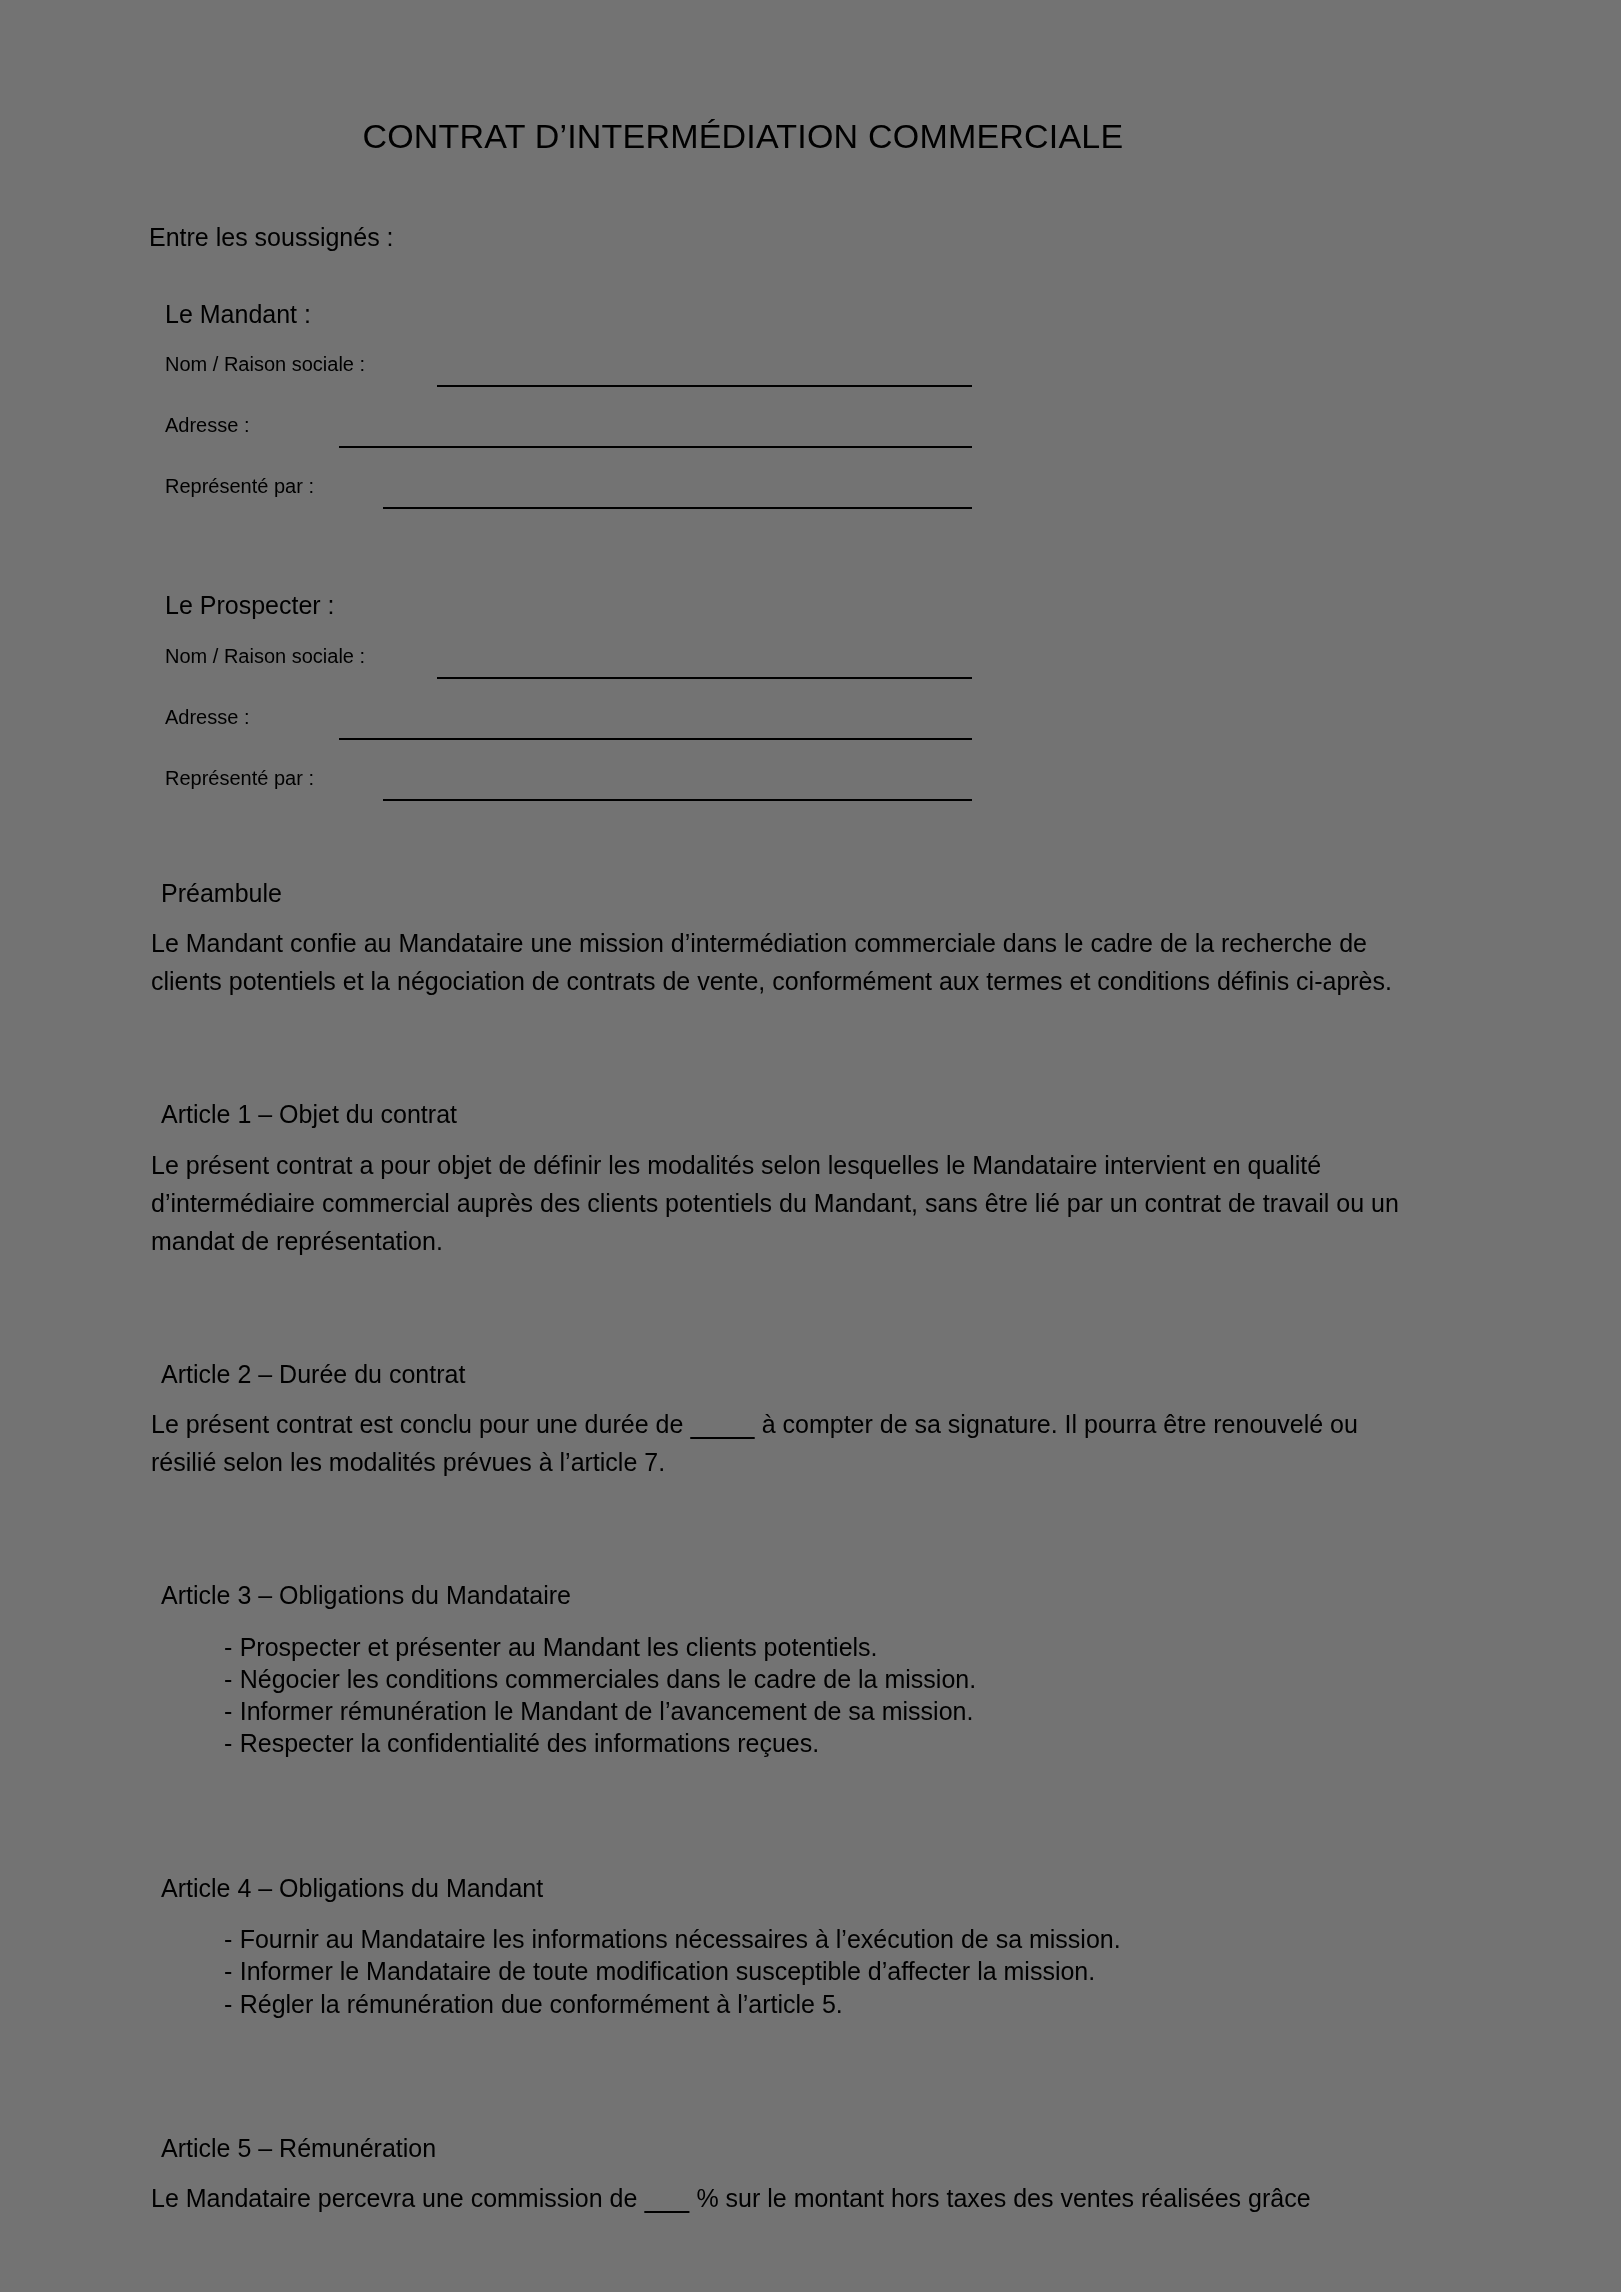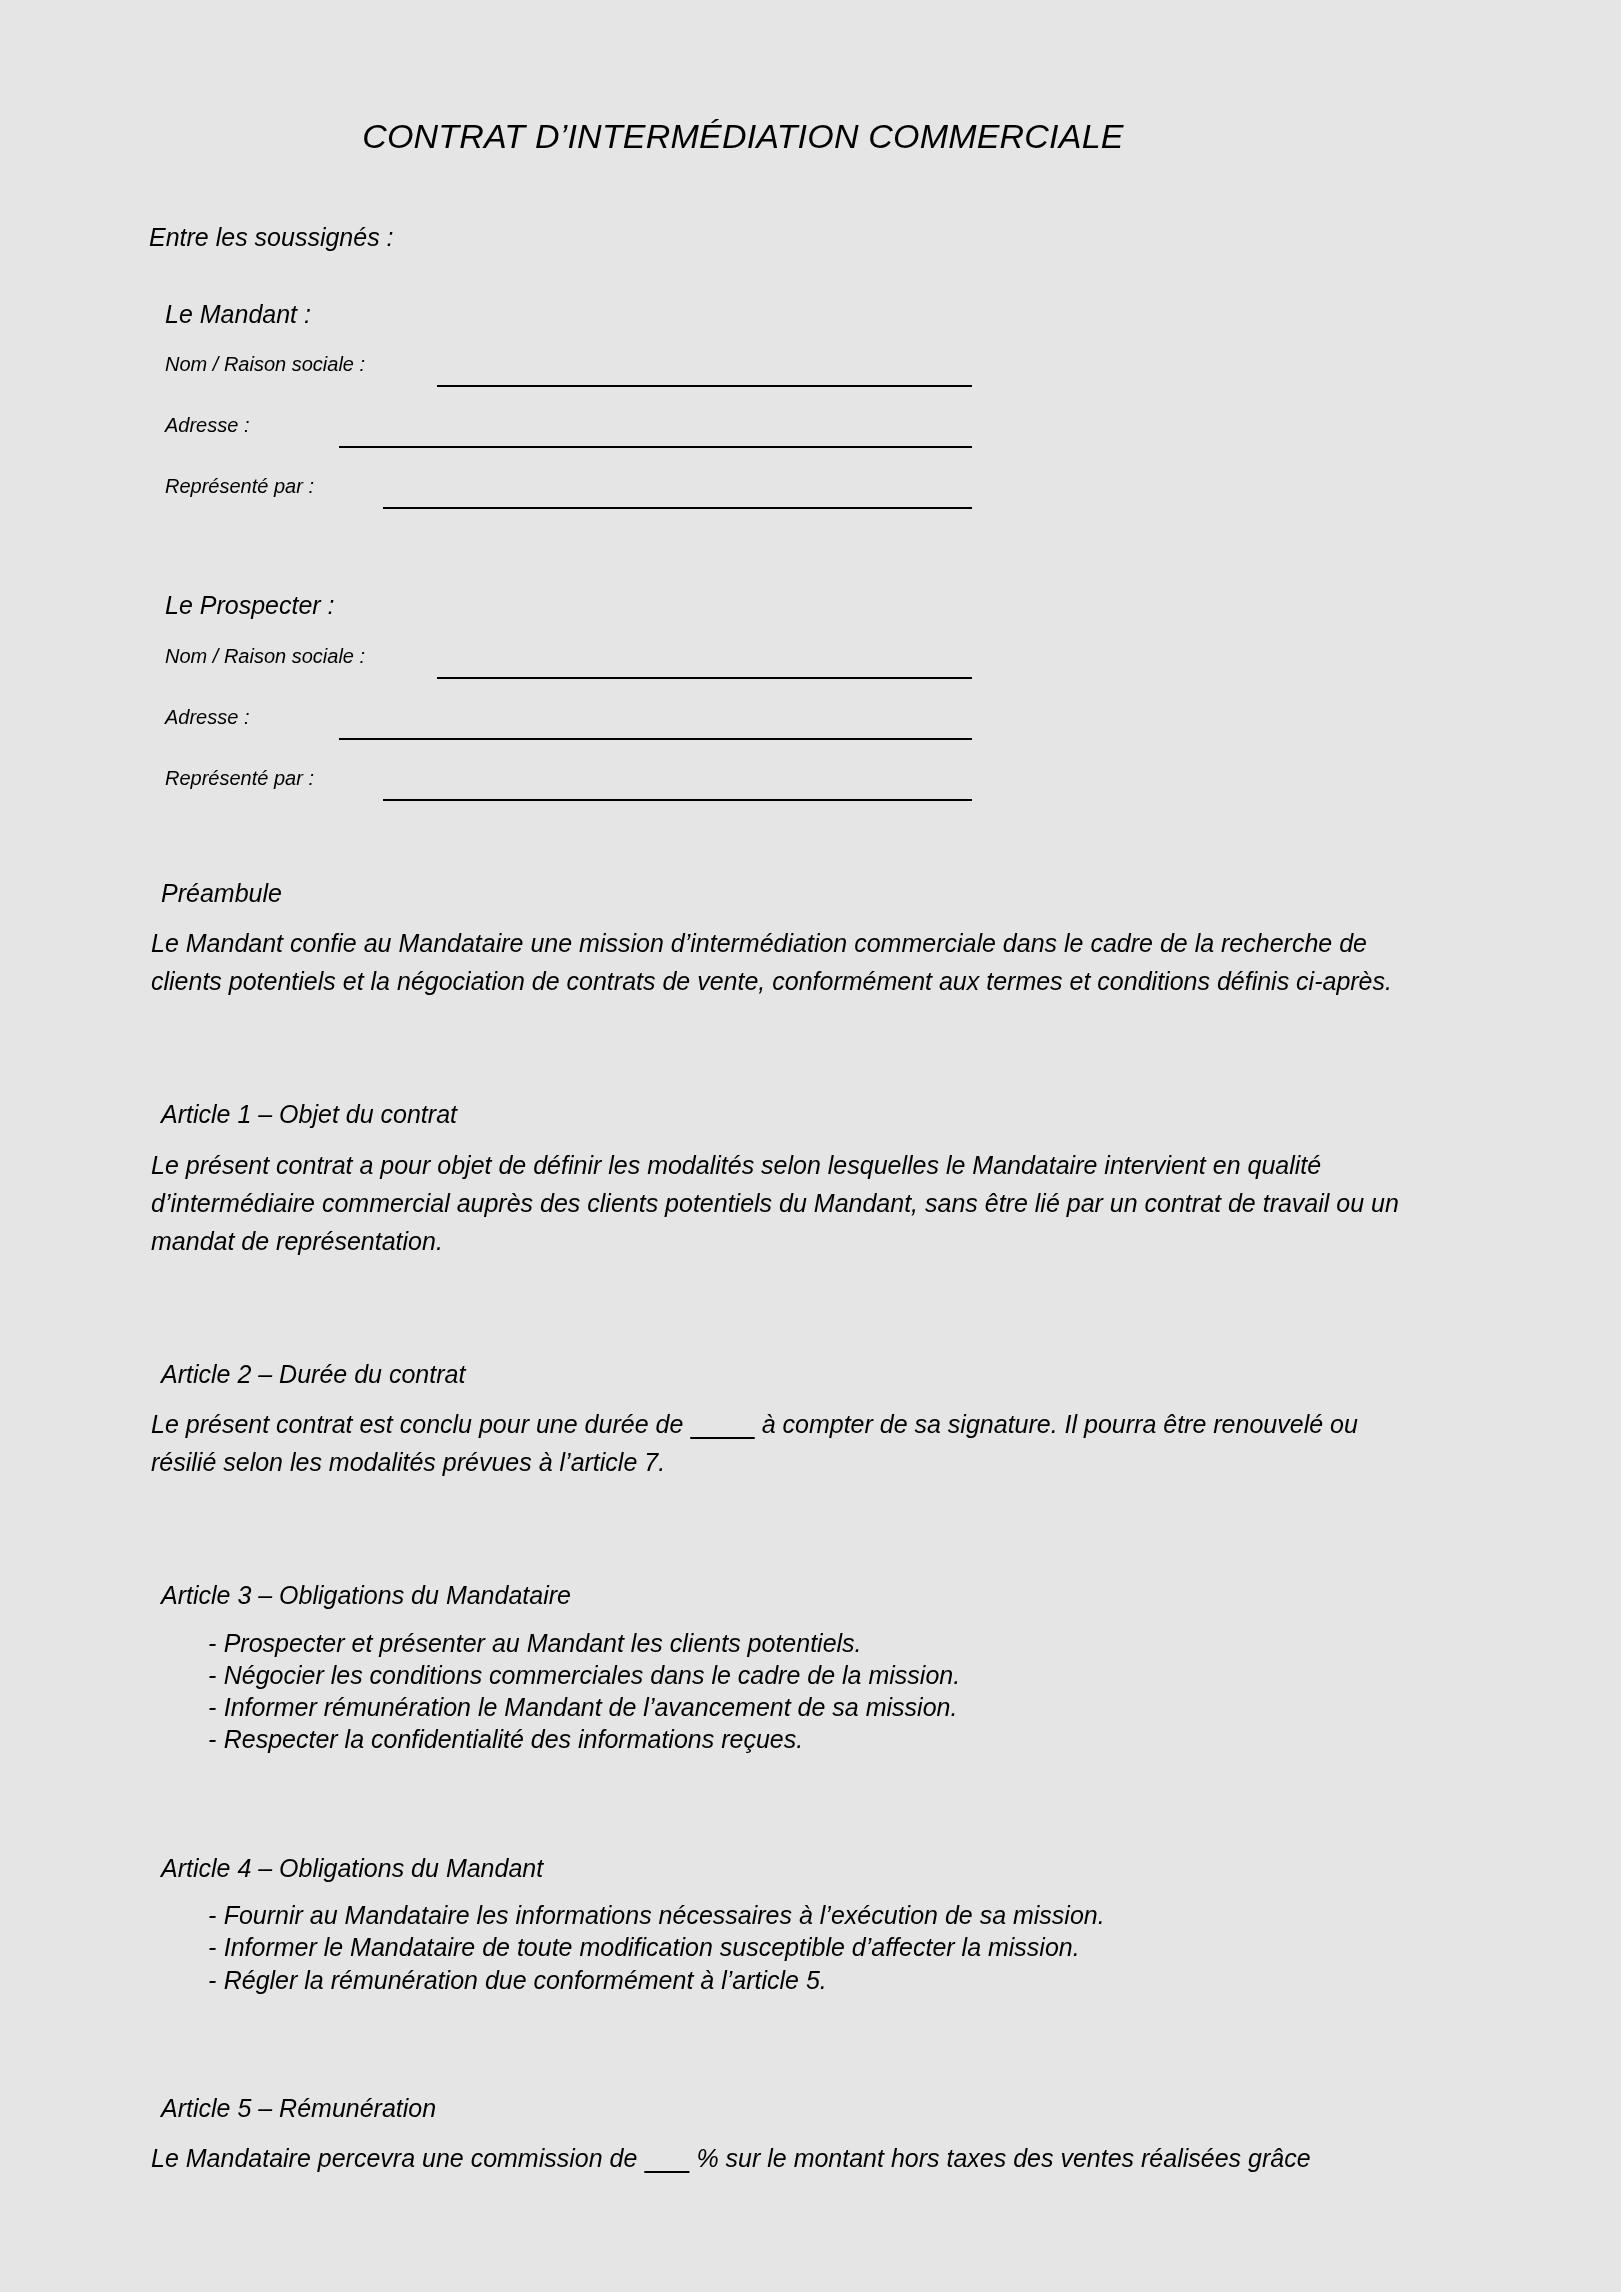--- a/index.html
+++ b/index.html
@@ -9,25 +9,24 @@
     background: #ffffff;
   }
   body {
     font-family: "Liberation Sans", sans-serif;
     color: #000000;
   }
   .page {
     position: relative;
     width: 1621px;
     height: 2293px;
-    background: #e5e5e5;
+    background: #737373;
     box-sizing: border-box;
     padding: 0;
     overflow: hidden;
-    font-style: italic;
   }
   .content {
     position: absolute;
     left: 149px;
     top: 0;
     width: 1323px;
   }
 
   
   .doc-title {
@@ -95,21 +94,21 @@
   .section-heading {
     font-size: 25px;
     line-height: 1.5;
     margin: 12px;
     font-weight: 400;
   }
 
   
   .bullet-list {
     list-style: none;
-    margin: 0;
+    margin: 16px;
     padding: 0 0 0 59px;
   }
   .bullet-list li {
     font-size: 25px;
     line-height: 1.29;
     margin: 0;
     white-space: nowrap;
   }
   .bullet-dash {
     display: inline-block;

